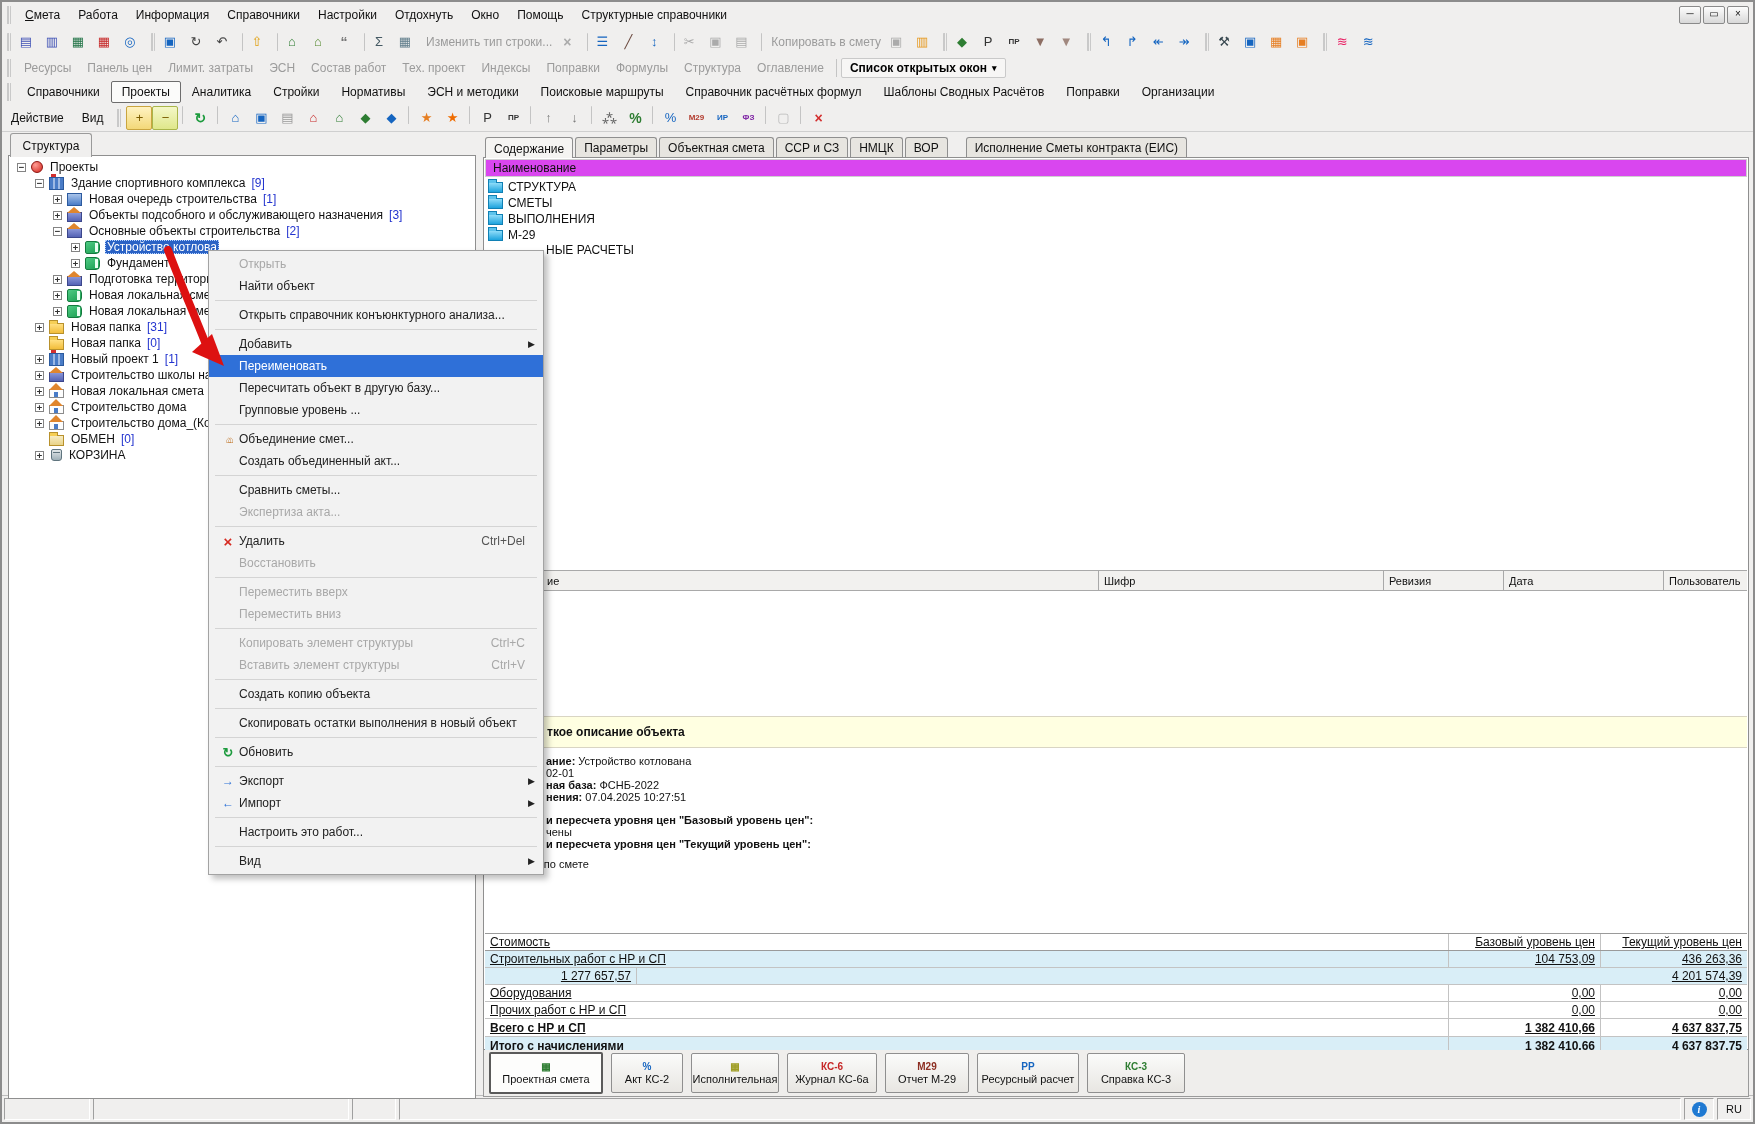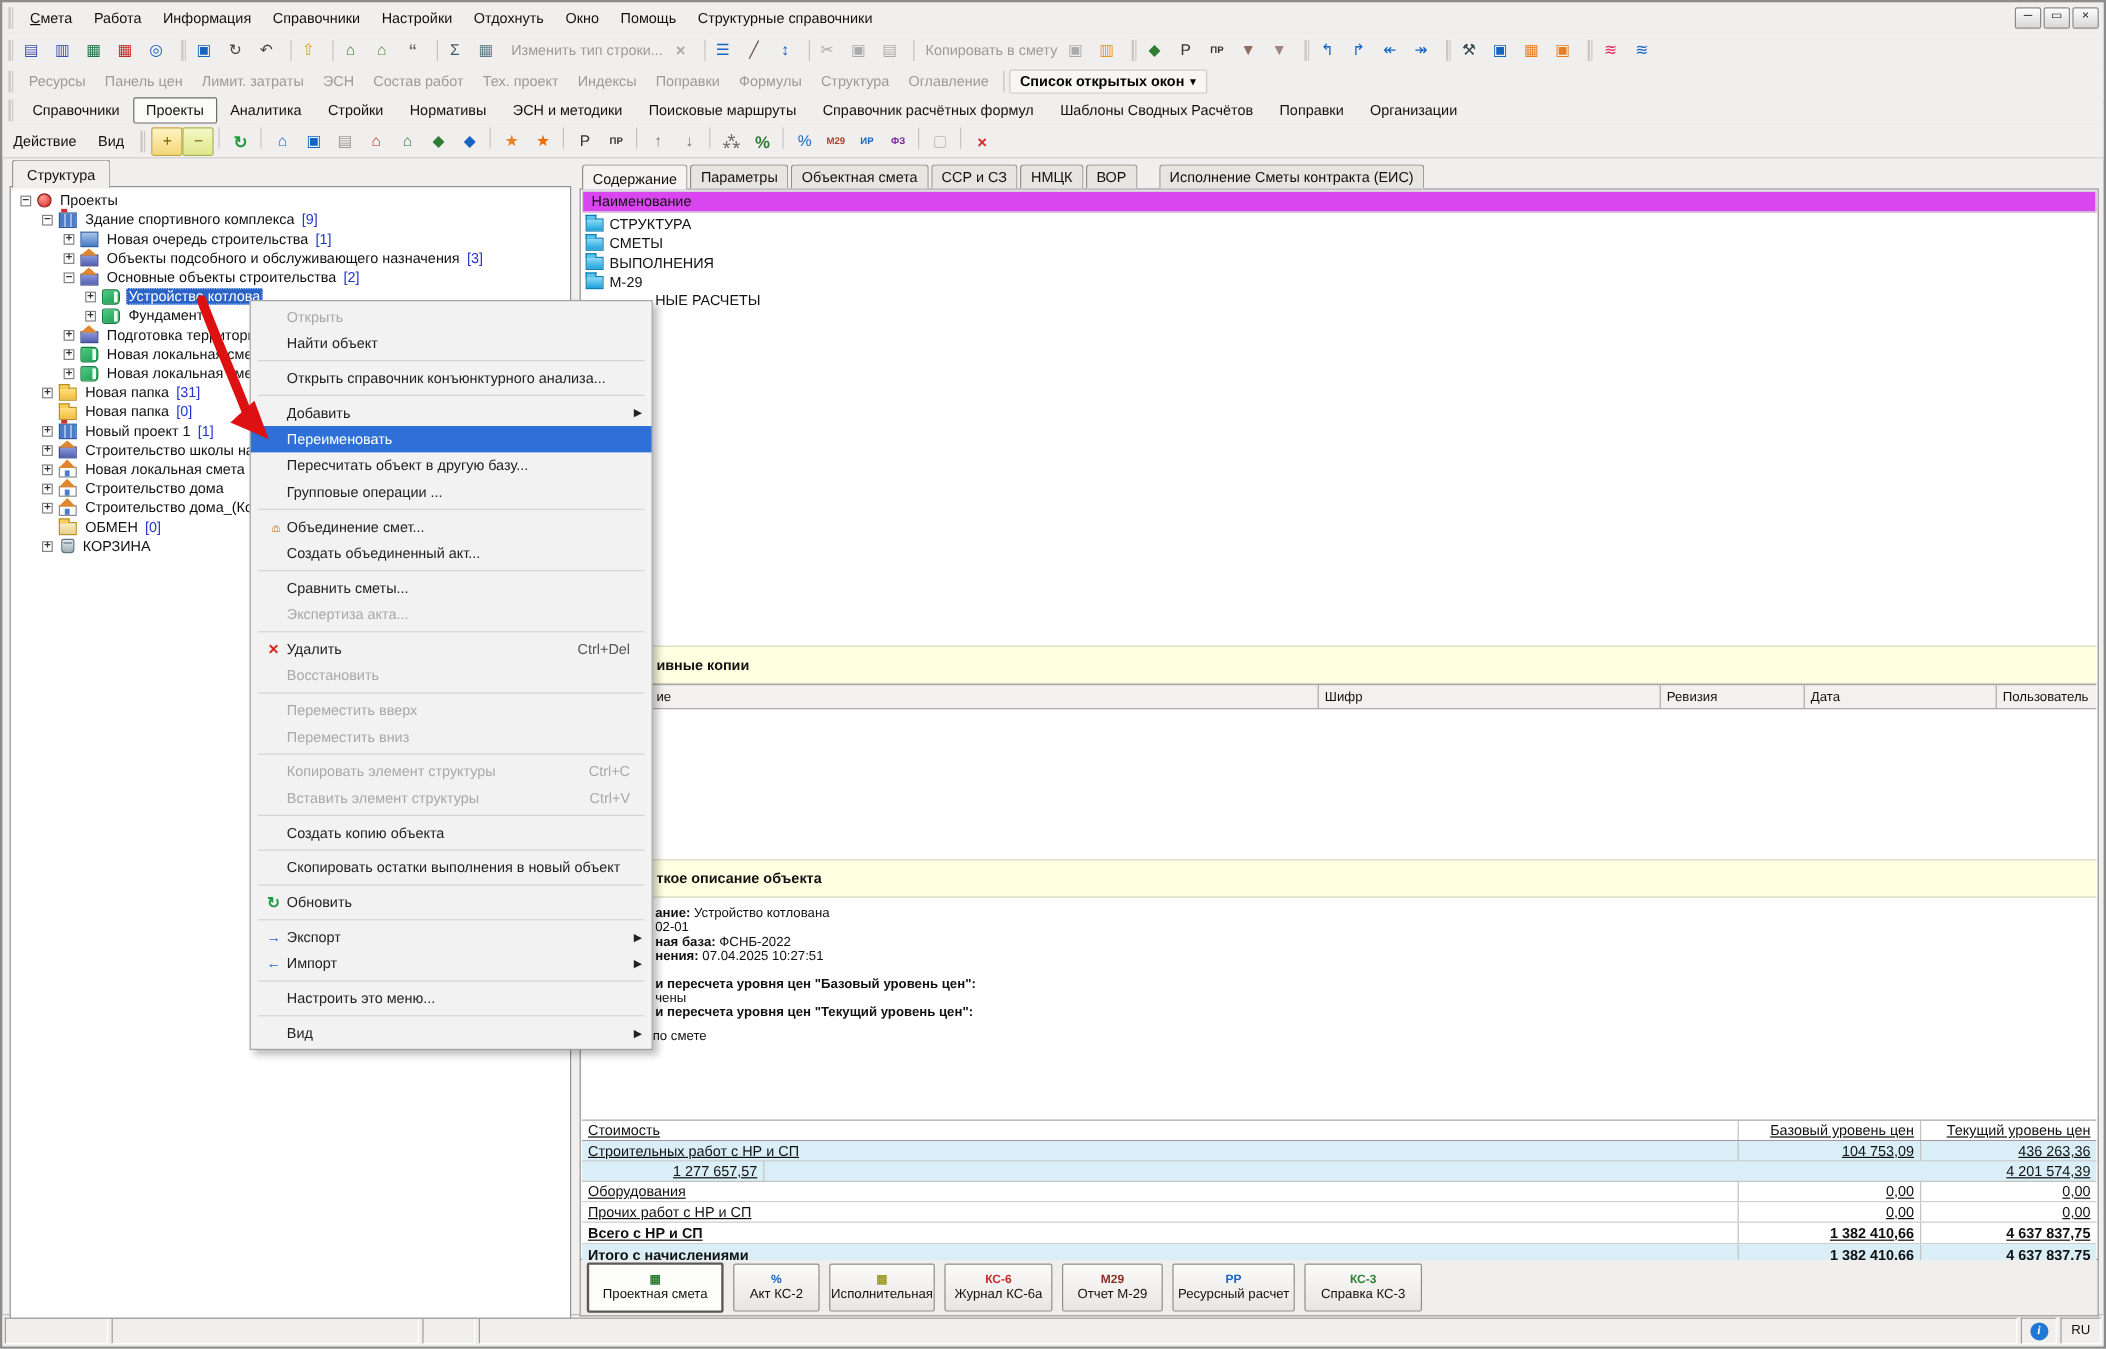--- a/index.html
+++ b/index.html
@@ -842,23 +842,20 @@
           <span>ВЫПОЛНЕНИЯ</span>
         </div>
 
         <div class="rrow">
           <span class="ci"></span>
           <span>М-29</span>
         </div>
       </div>
     <div class="clipped-item">НЫЕ РАСЧЕТЫ</div>
 
-    <div class="band" id="archband">
-      <span class="btitle">ивные копии</span>
-    </div>
     <div class="archhead">
       <span class="archcell c1">ие</span>
       <span class="archcell c2">Шифр</span>
       <span class="archcell c3">Ревизия</span>
       <span class="archcell c4">Дата</span>
       <span class="archcell c5">Пользователь</span>
     </div>
 
     <div class="band" id="descband">
       <span class="btitle">ткое описание объекта</span>
@@ -1046,21 +1043,21 @@
 
       <div class="cmi">
         <i class="mi"></i>
         <span class="cml">Пересчитать объект в другую базу...</span>
         <span class="cms"></span>
         <span class="cma"></span>
       </div>
 
       <div class="cmi">
         <i class="mi"></i>
-        <span class="cml">Групповые операции ...</span>
+        <span class="cml">Групповые уровень ...</span>
         <span class="cms"></span>
         <span class="cma"></span>
       </div>
 
       <div class="cmi sep">
         
         
         
         
       </div>
@@ -1228,21 +1225,21 @@
 
       <div class="cmi sep">
         
         
         
         
       </div>
 
       <div class="cmi">
         <i class="mi"></i>
-        <span class="cml">Настроить это меню...</span>
+        <span class="cml">Настроить это работ...</span>
         <span class="cms"></span>
         <span class="cma"></span>
       </div>
 
       <div class="cmi sep">
         
         
         
         
       </div>

